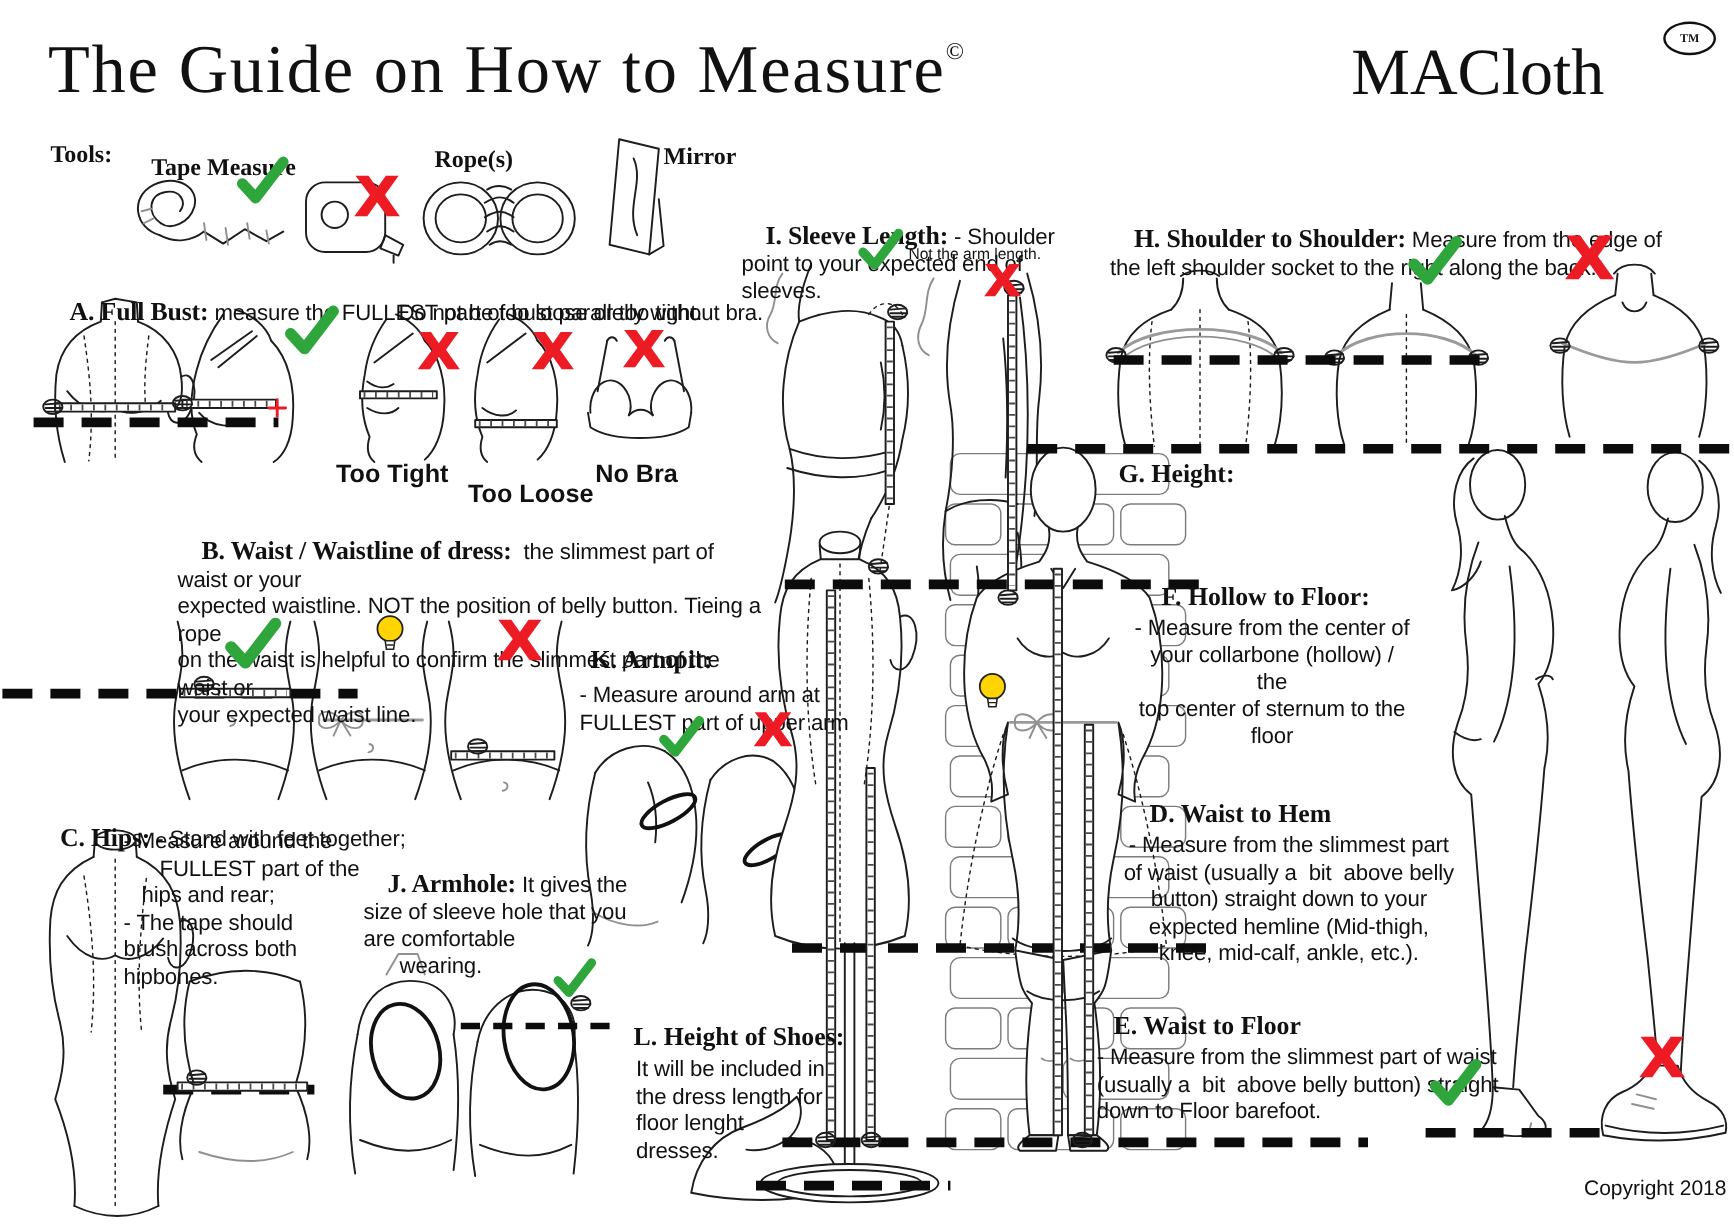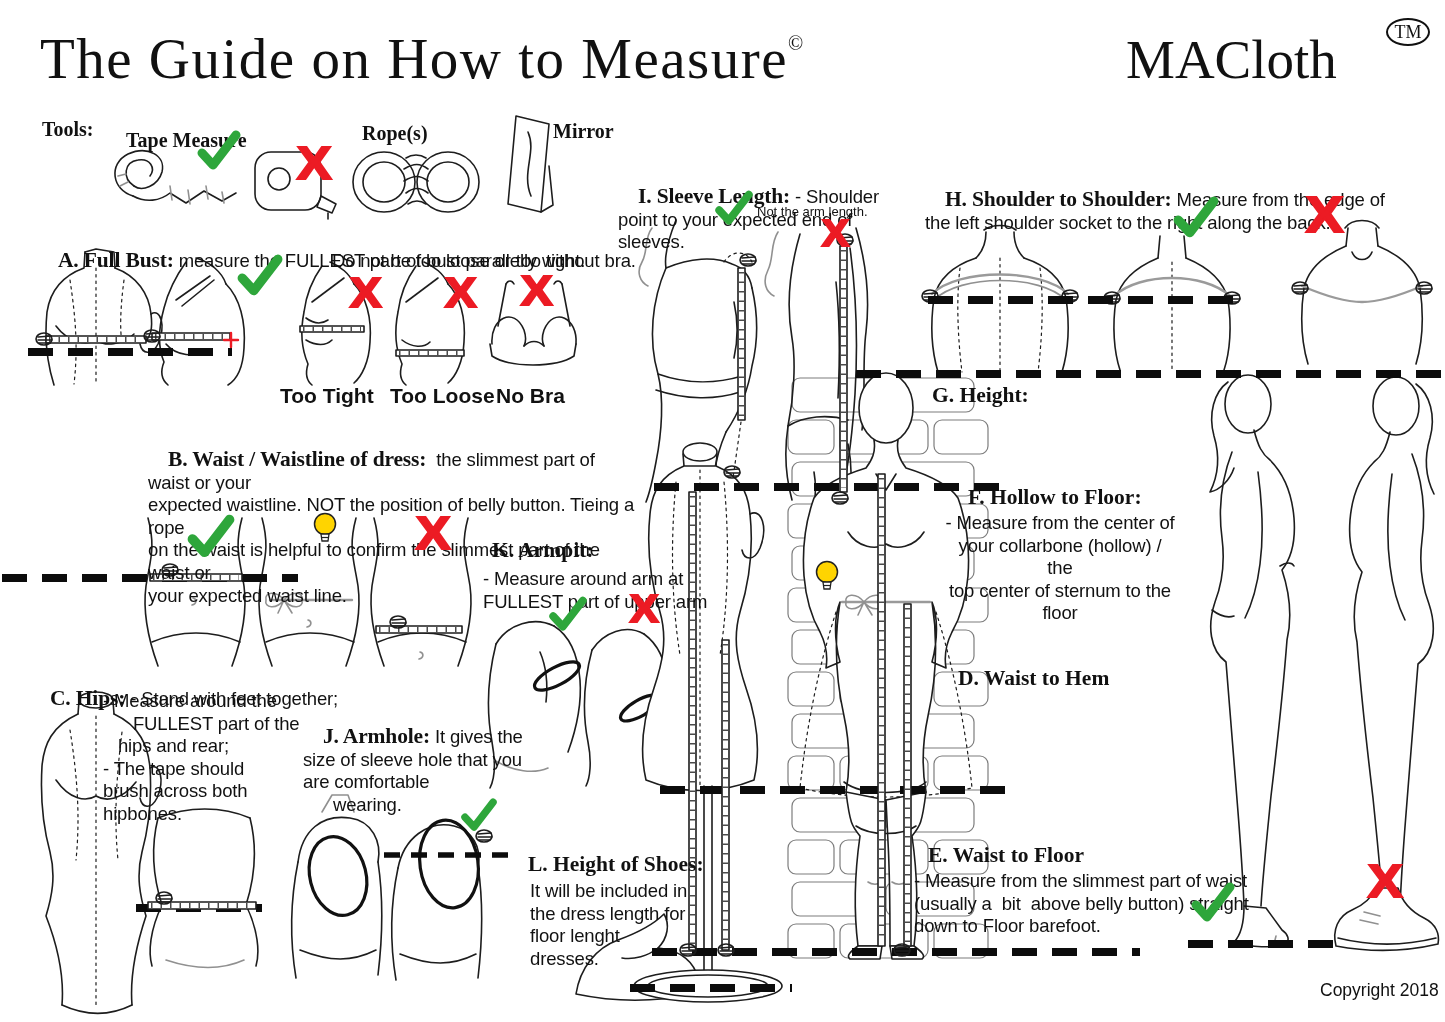--- a/index.html
+++ b/index.html
@@ -4,21 +4,21 @@
 <style>
   html,body{margin:0;padding:0;background:#fff}
   .canvas{position:relative;width:1445px;height:1022px;background:#fff;overflow:hidden;
           font-family:"Liberation Sans",sans-serif;color:#111}
   .canvas *{box-sizing:border-box}
   .abs{position:absolute}
   .title{font-family:"Liberation Serif",serif;font-size:57px;letter-spacing:1.5px;white-space:nowrap}
   .title sup{font-size:20px;vertical-align:28px}
   .brand{font-family:"Liberation Serif",serif;font-size:55px;white-space:nowrap}
   .tm{position:absolute;border:2.5px solid #111;border-radius:50%;width:44px;height:28px;
-      font-family:"Liberation Serif",serif;font-weight:400;font-size:18px;display:flex;
+      font-family:"Liberation Serif",serif;font-weight:700;font-size:10px;display:flex;
       align-items:center;justify-content:center}
   .toollbl{font-family:"Liberation Serif",serif;font-weight:700;font-size:20px;white-space:nowrap}
   .h-inline{font-family:"Liberation Serif",serif;font-weight:700;font-size:21.5px}
   .body{font-size:18.5px;line-height:1.22;letter-spacing:-0.15px;white-space:pre-wrap}
   .hang{padding-left:33px;text-indent:-33px}
   .ctr{text-align:center}
   .biglbl{font-weight:700;font-size:21px;white-space:nowrap}
   .xmark{position:absolute;color:#EC1B24;-webkit-text-stroke:2.2px #EC1B24;font-weight:700;
          line-height:1;transform:scaleX(1.12);transform-origin:left top}
   .check{position:absolute}
@@ -408,21 +408,21 @@
   <div class="abs toollbl" style="left:42px;top:118px">Tools:</div>
   <div class="abs toollbl" style="left:126px;top:129px">Tape Measure</div>
   <div class="abs toollbl" style="left:362px;top:122px">Rope(s)</div>
   <div class="abs toollbl" style="left:553px;top:120px">Mirror</div>
 
   <div class="abs body" style="left:38px;top:224px;width:600px">
     <span class="h-inline">A. Full Bust:</span><span> measure the FULLEST part of bust parallelly without bra.</span>
   </div>
   <div class="abs body" style="left:332px;top:250px">Do not be too loose or too tight.</div>
   <div class="abs biglbl" style="left:280px;top:384px">Too Tight</div>
-  <div class="abs biglbl" style="left:390px;top:384px">Too Loose</div>
+  <div class="abs biglbl" style="left:390px;top:400px">Too Loose</div>
   <div class="abs biglbl" style="left:496px;top:384px">No Bra</div>
 
   <div class="abs body hang" style="left:115px;top:423px;width:520px">
     <span class="h-inline">B. Waist / Waistline of dress:</span><span>  the slimmest part of waist or your
 expected waistline. NOT the position of belly button. Tieing a rope
 on the waist is helpful to confirm the slimmest part of the waist or
 your expected waist line.</span>
   </div>
 
   <div class="abs body" style="left:103px;top:690px">- Measure around the
@@ -465,20 +465,25 @@
 
   <div class="abs h-inline" style="left:932px;top:383px">G. Height:</div>
 
   <div class="abs h-inline" style="left:968px;top:485px">F. Hollow to Floor:</div>
   <div class="abs body ctr" style="left:945px;top:512px;width:230px">- Measure from the center of
 your collarbone (hollow) / the
 top center of sternum to the
 floor</div>
 
   <div class="abs h-inline" style="left:958px;top:666px">D. Waist to Hem</div>
+  <div class="abs body ctr" style="left:936px;top:693px;width:276px">- Measure from the slimmest part
+of waist (usually a  bit  above belly
+button) straight down to your
+expected hemline (Mid-thigh,
+knee, mid-calf, ankle, etc.).</div>
 
   <div class="abs h-inline" style="left:928px;top:843px">E. Waist to Floor</div>
   <div class="abs body" style="left:914px;top:870px">- Measure from the slimmest part of waist
 (usually a  bit  above belly button) straight
 down to Floor barefoot.</div>
 
   <div class="abs copyright" style="left:1320px;top:980px">Copyright 2018</div>
 
   <svg class="check" style="left:196px;top:130px" width="46" height="42" viewBox="0 0 46 42">
       <path d="M6 23 L17 35 L40 5" fill="none" stroke="#2EA63B" stroke-width="9" stroke-linecap="round" stroke-linejoin="round"></path>

